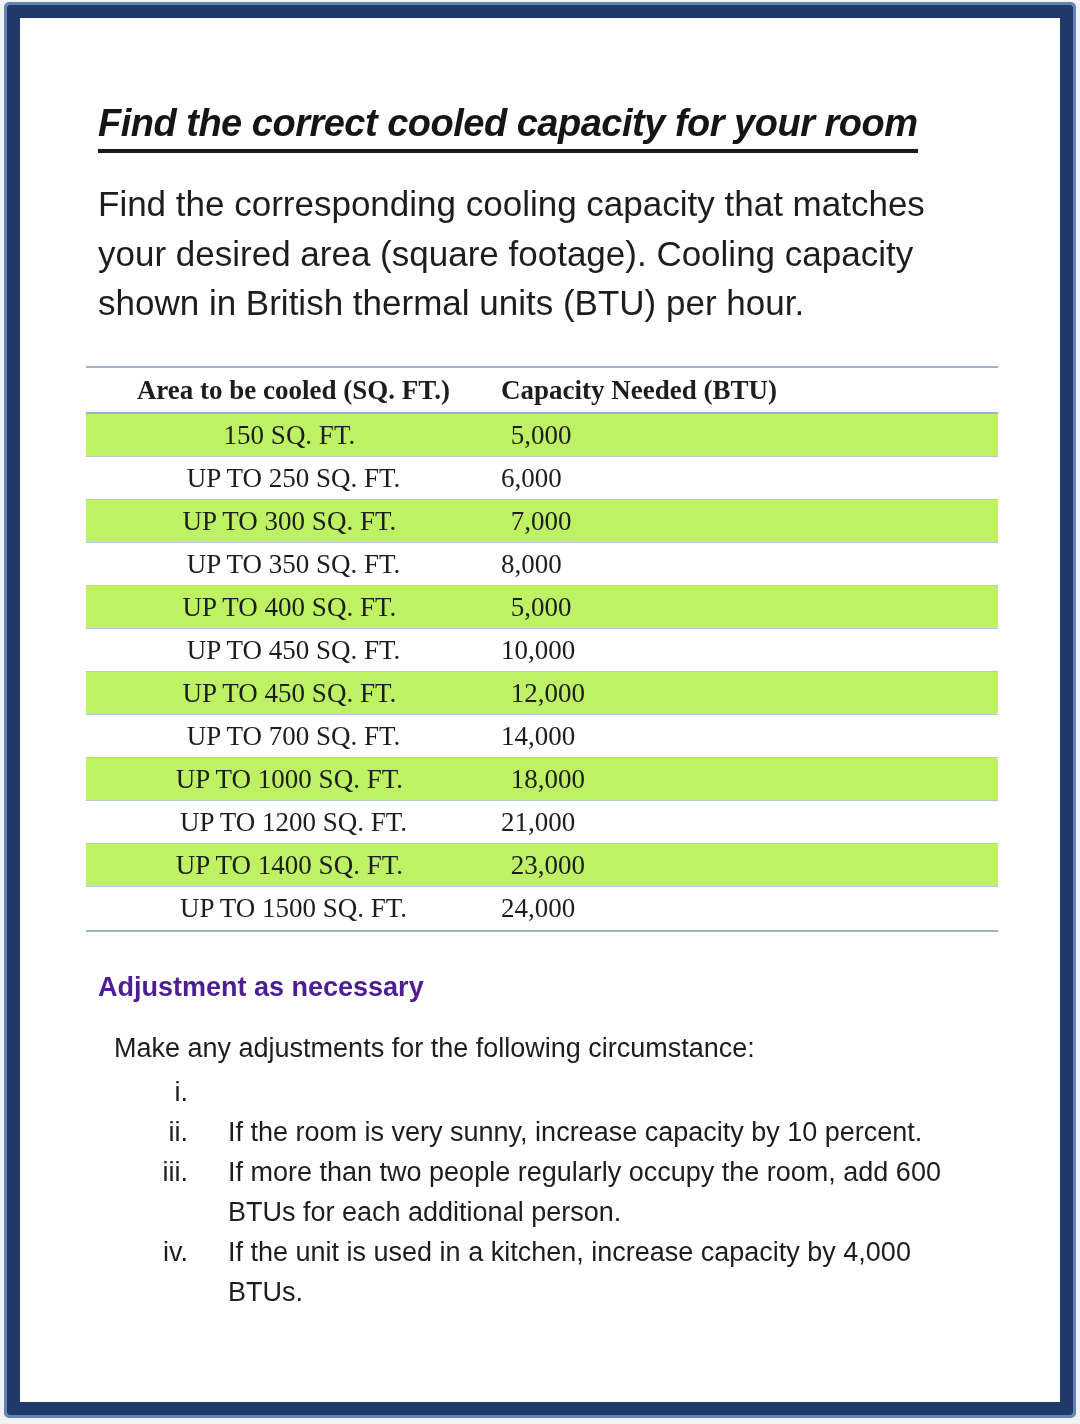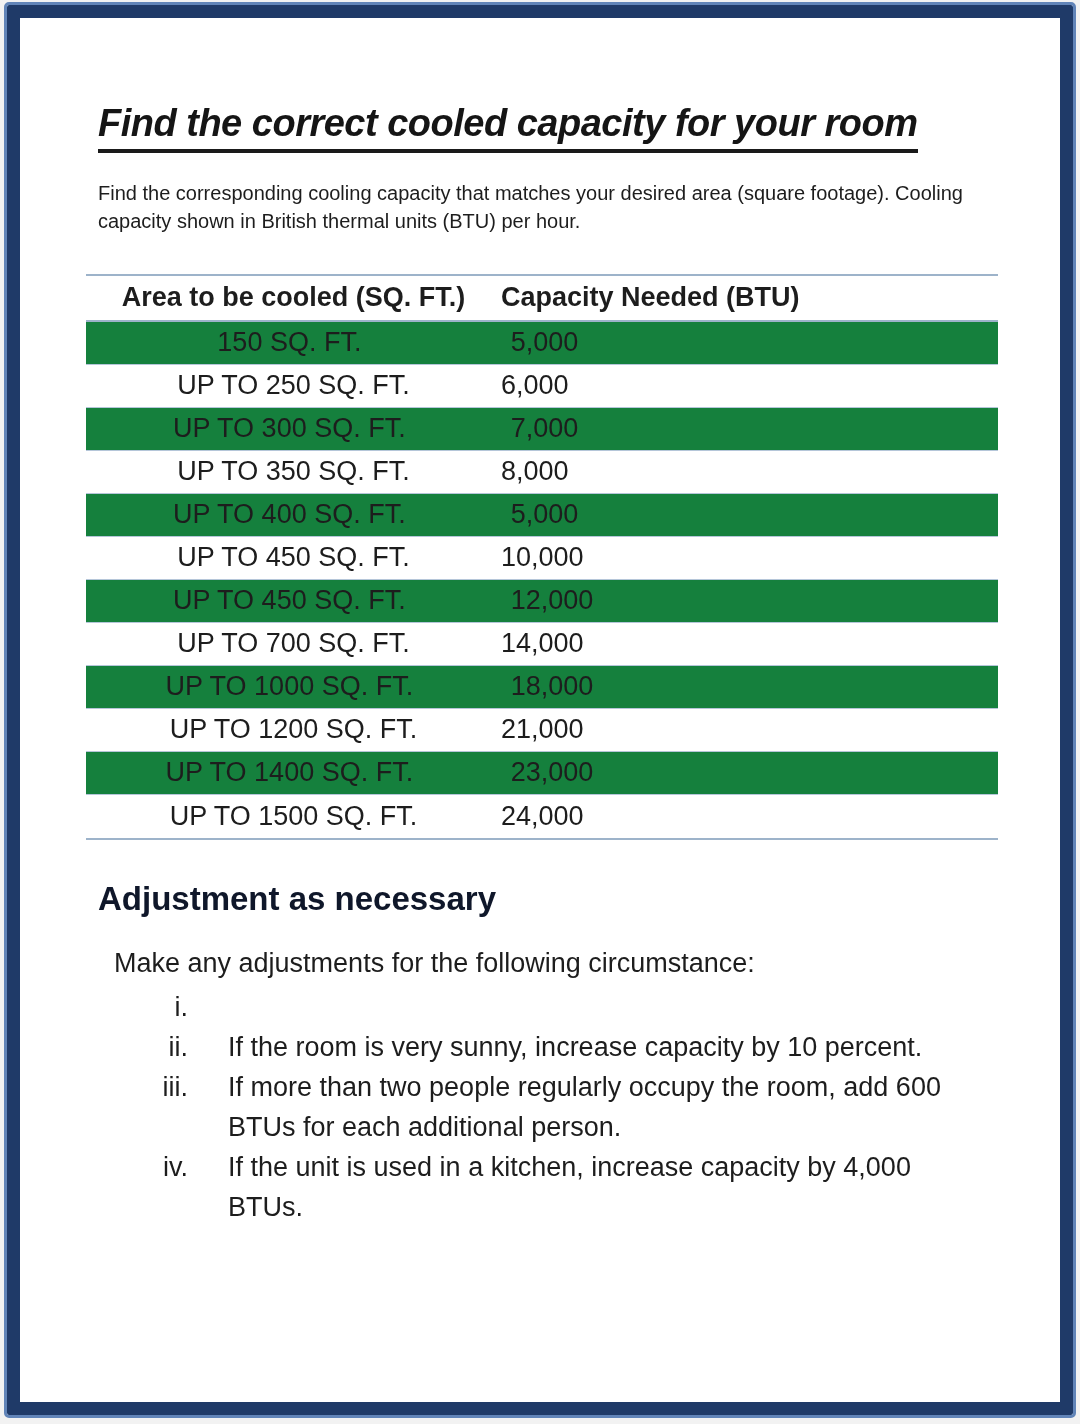--- a/index.html
+++ b/index.html
@@ -30,54 +30,55 @@
     font-weight: bold;
     font-style: italic;
     letter-spacing: -0.5px;
     color: #151515;
     display: inline-block;
     border-bottom: 4px solid #1a1a1a;
     padding-bottom: 4px;
   }
   .intro {
     margin: 26px 20px 0 20px;
-    font-size: 20px;
+    font-size: 35px;
     line-height: 1.42;
     max-width: 900px;
     color: #1d1d1d;
   }
   
   .capacity-table {
     margin: 38px 0 0 8px;
     width: 912px;
     border-top: 2px solid #9db3ca;
     border-bottom: 2px solid #9db3ca;
+    font-family: Liberation Serif, serif;
   }
   .t-row {
     display: flex;
     height: 43px;
     align-items: center;
     border-bottom: 1px solid #b5c6d9;
   }
   .t-row:last-child { border-bottom: none; }
   .t-row.header {
     height: 46px;
     font-weight: bold;
     border-bottom: 2px solid #9db3ca;
     background: #ffffff;
   }
-  .t-row.shaded { background: #15803d; gap: 18px; }
+  .t-row.shaded { background: #bef264; gap: 18px; }
   .col-area  { width: 45.5%; text-align: center; font-size: 27px; }
   .col-btu   { width: 54.5%; font-size: 27px; }
   
   .adj-heading {
     margin: 40px 0 0 20px;
-    font-size: 33px;
+    font-size: 27px;
     font-weight: bold;
-    color: #0f172a;
+    color: #4c1d95;
   }
   .adj-sub {
     margin: 30px 0 0 36px;
     font-size: 27px;
     font-weight: normal;
   }
   .adj-list { margin-top: 8px; }
   .adj-item {
     display: flex;
     align-items: flex-start;

